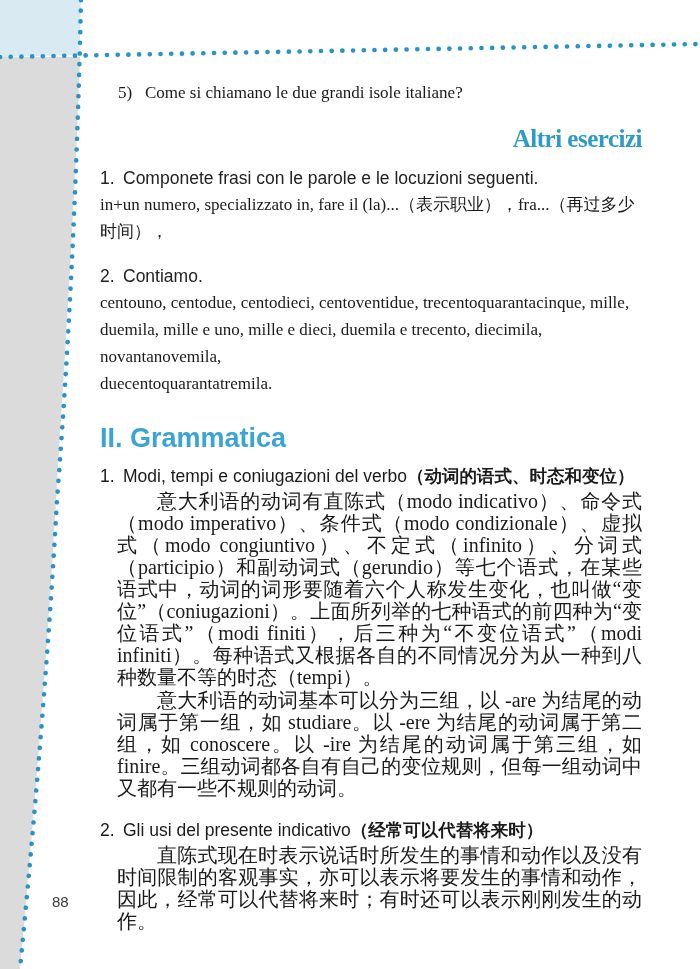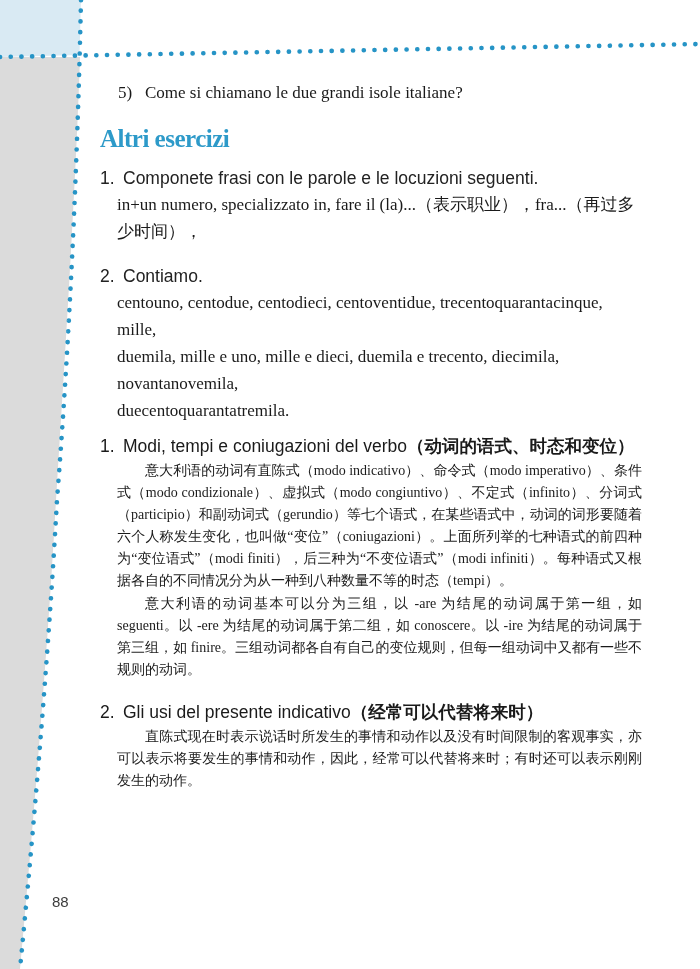--- a/index.html
+++ b/index.html
@@ -18,53 +18,53 @@
     box-sizing:border-box;
   }
   .serif{font-family:"Liberation Serif","DejaVu Serif",serif;}
   .sans{font-family:"Liberation Sans","DejaVu Sans",sans-serif;}
 
   .q-row{display:flex;font-size:17px;line-height:25px;margin-left:18px;}
   .q-row .q-num{width:27px;flex:none;}
 
   .center-heading{
     margin:20px 0 0 0;
-    text-align:left;
+    text-align:right;
     font-family:"Liberation Serif","DejaVu Serif",serif;
     font-weight:bold;
     font-size:25px;line-height:28px;
     letter-spacing:-0.5px;
     color:#2d9ac9;
   }
 
   .ex-item{margin-top:13px;}
   .ex-item .item-head{display:flex;font-size:17.5px;line-height:25px;color:#222;}
   .ex-item .item-head .num{width:23px;flex:none;}
-  .ex-item .item-lines{margin-left:17px;font-size:17px;line-height:27px;}
+  .ex-item .item-lines{font-size:17px;line-height:27px;}
   .ex-item.second{margin-top:19px;}
 
   .big-heading{
     margin:26px 0 0 0;
     font-family:"Liberation Sans","DejaVu Sans",sans-serif;
     font-weight:bold;
     font-size:27px;line-height:31px;
     color:#3aa4d6;
   }
 
   .topic{margin-top:9px;}
   .topic .topic-head{display:flex;font-size:17.5px;line-height:26px;}
   .topic .topic-head .num{width:23px;flex:none;font-family:"Liberation Sans","DejaVu Sans",sans-serif;}
   .topic .topic-head .it{font-family:Liberation Sans, sans-serif;}
   .topic .topic-head .zh{font-weight:bold;font-family:"Liberation Sans","DejaVu Sans",sans-serif;margin-top:28px;}
   .topic.second{margin-top:18px;}
 
   .zh-para{
     margin:1px 0 0 17px;
     width:525px;
-    font-size:14px;line-height:22px;
+    font-size:20px;line-height:22px;
     text-align:justify;
     text-indent:2em;
   }
 
   .page-number{
     position:absolute;left:52px;top:893px;
     font-family:"Liberation Sans","DejaVu Sans",sans-serif;
     font-size:15px;color:#3c3c3c;
   }
 </style>
@@ -104,31 +104,32 @@
         <span class="num">2.</span>
         <span>Contiamo.</span>
       </div>
       <div class="item-lines serif">
         <div>centouno, centodue, centodieci, centoventidue, trecentoquarantacinque, mille,</div>
         <div>duemila, mille e uno, mille e dieci, duemila e trecento, diecimila, novantanovemila,</div>
         <div>duecentoquarantatremila.</div>
       </div>
     </div>
 
+    <h1 class="big-heading">II. Grammatica</h1>
 
 
     <div class="topic">
       <div class="topic-head">
         <span class="num">1.</span>
         <span>
           <span class="it">Modi, tempi e coniugazioni del verbo</span><span class="zh">（动词的语式、时态和变位）</span>
         </span>
       </div>
       <p class="zh-para serif">意大利语的动词有直陈式（modo indicativo）、命令式（modo imperativo）、条件式（modo condizionale）、虚拟式（modo congiuntivo）、不定式（infinito）、分词式（participio）和副动词式（gerundio）等七个语式，在某些语式中，动词的词形要随着六个人称发生变化，也叫做“变位”（coniugazioni）。上面所列举的七种语式的前四种为“变位语式”（modi finiti），后三种为“不变位语式”（modi infiniti）。每种语式又根据各自的不同情况分为从一种到八种数量不等的时态（tempi）。</p>
-      <p class="zh-para serif">意大利语的动词基本可以分为三组，以 -are 为结尾的动词属于第一组，如 seguenti。以 -ere 为结尾的动词属于第二组，如 conoscere。以 -ire 为结尾的动词属于第三组，如 finire。三组动词都各自有自己的变位规则，但每一组动词中又都有一些不规则的动词。</p>
+      <p class="zh-para serif">意大利语的动词基本可以分为三组，以 -are 为结尾的动词属于第一组，如 studiare。以 -ere 为结尾的动词属于第二组，如 conoscere。以 -ire 为结尾的动词属于第三组，如 finire。三组动词都各自有自己的变位规则，但每一组动词中又都有一些不规则的动词。</p>
     </div>
 
     <div class="topic second">
       <div class="topic-head">
         <span class="num">2.</span>
         <span>
           <span class="it">Gli usi del presente indicativo</span><span class="zh">（经常可以代替将来时）</span>
         </span>
       </div>
       <p class="zh-para serif">直陈式现在时表示说话时所发生的事情和动作以及没有时间限制的客观事实，亦可以表示将要发生的事情和动作，因此，经常可以代替将来时；有时还可以表示刚刚发生的动作。</p>

